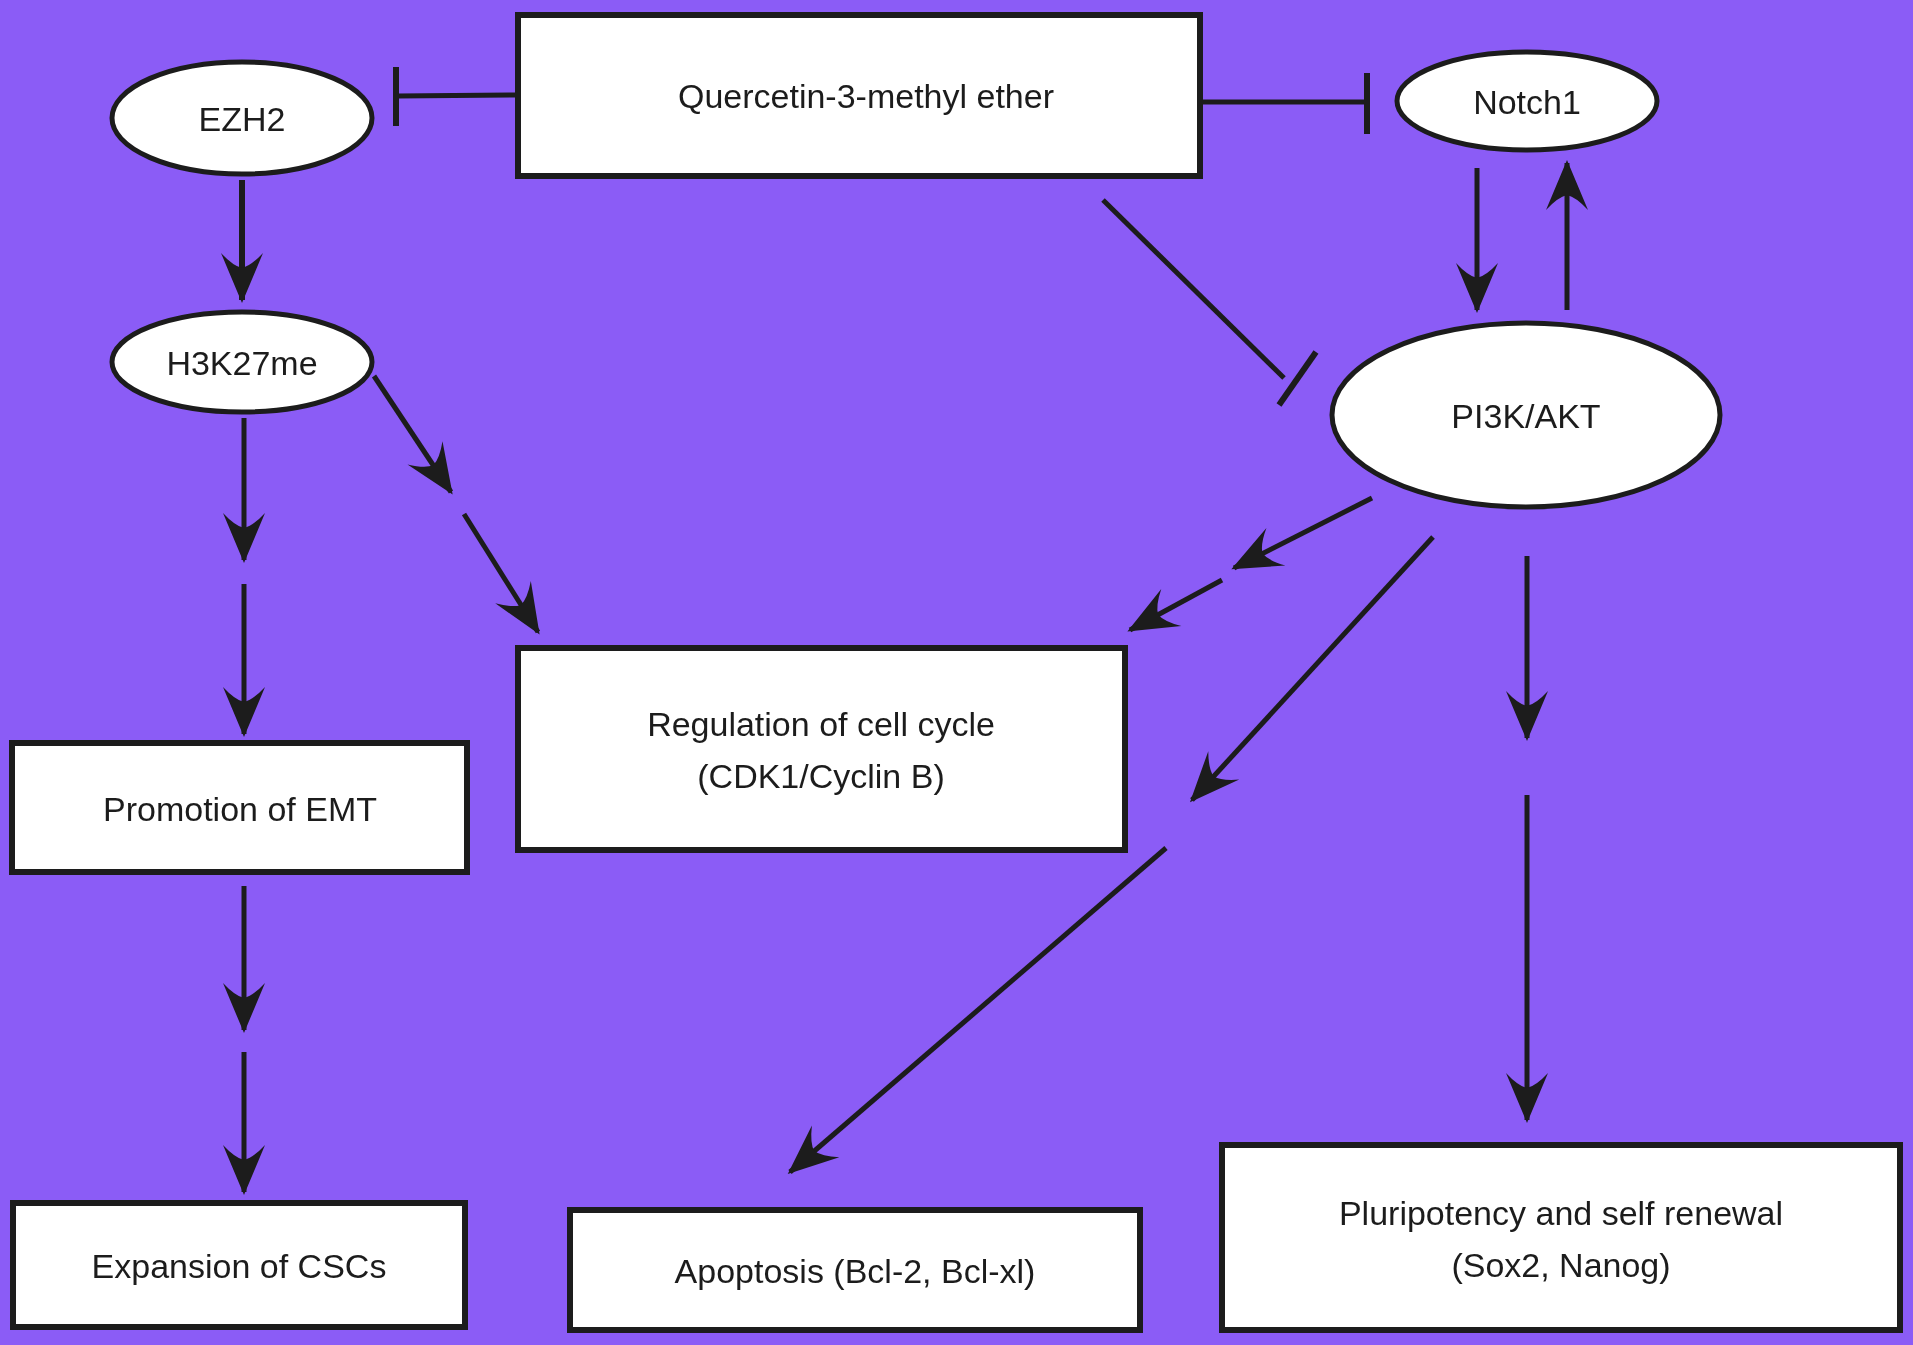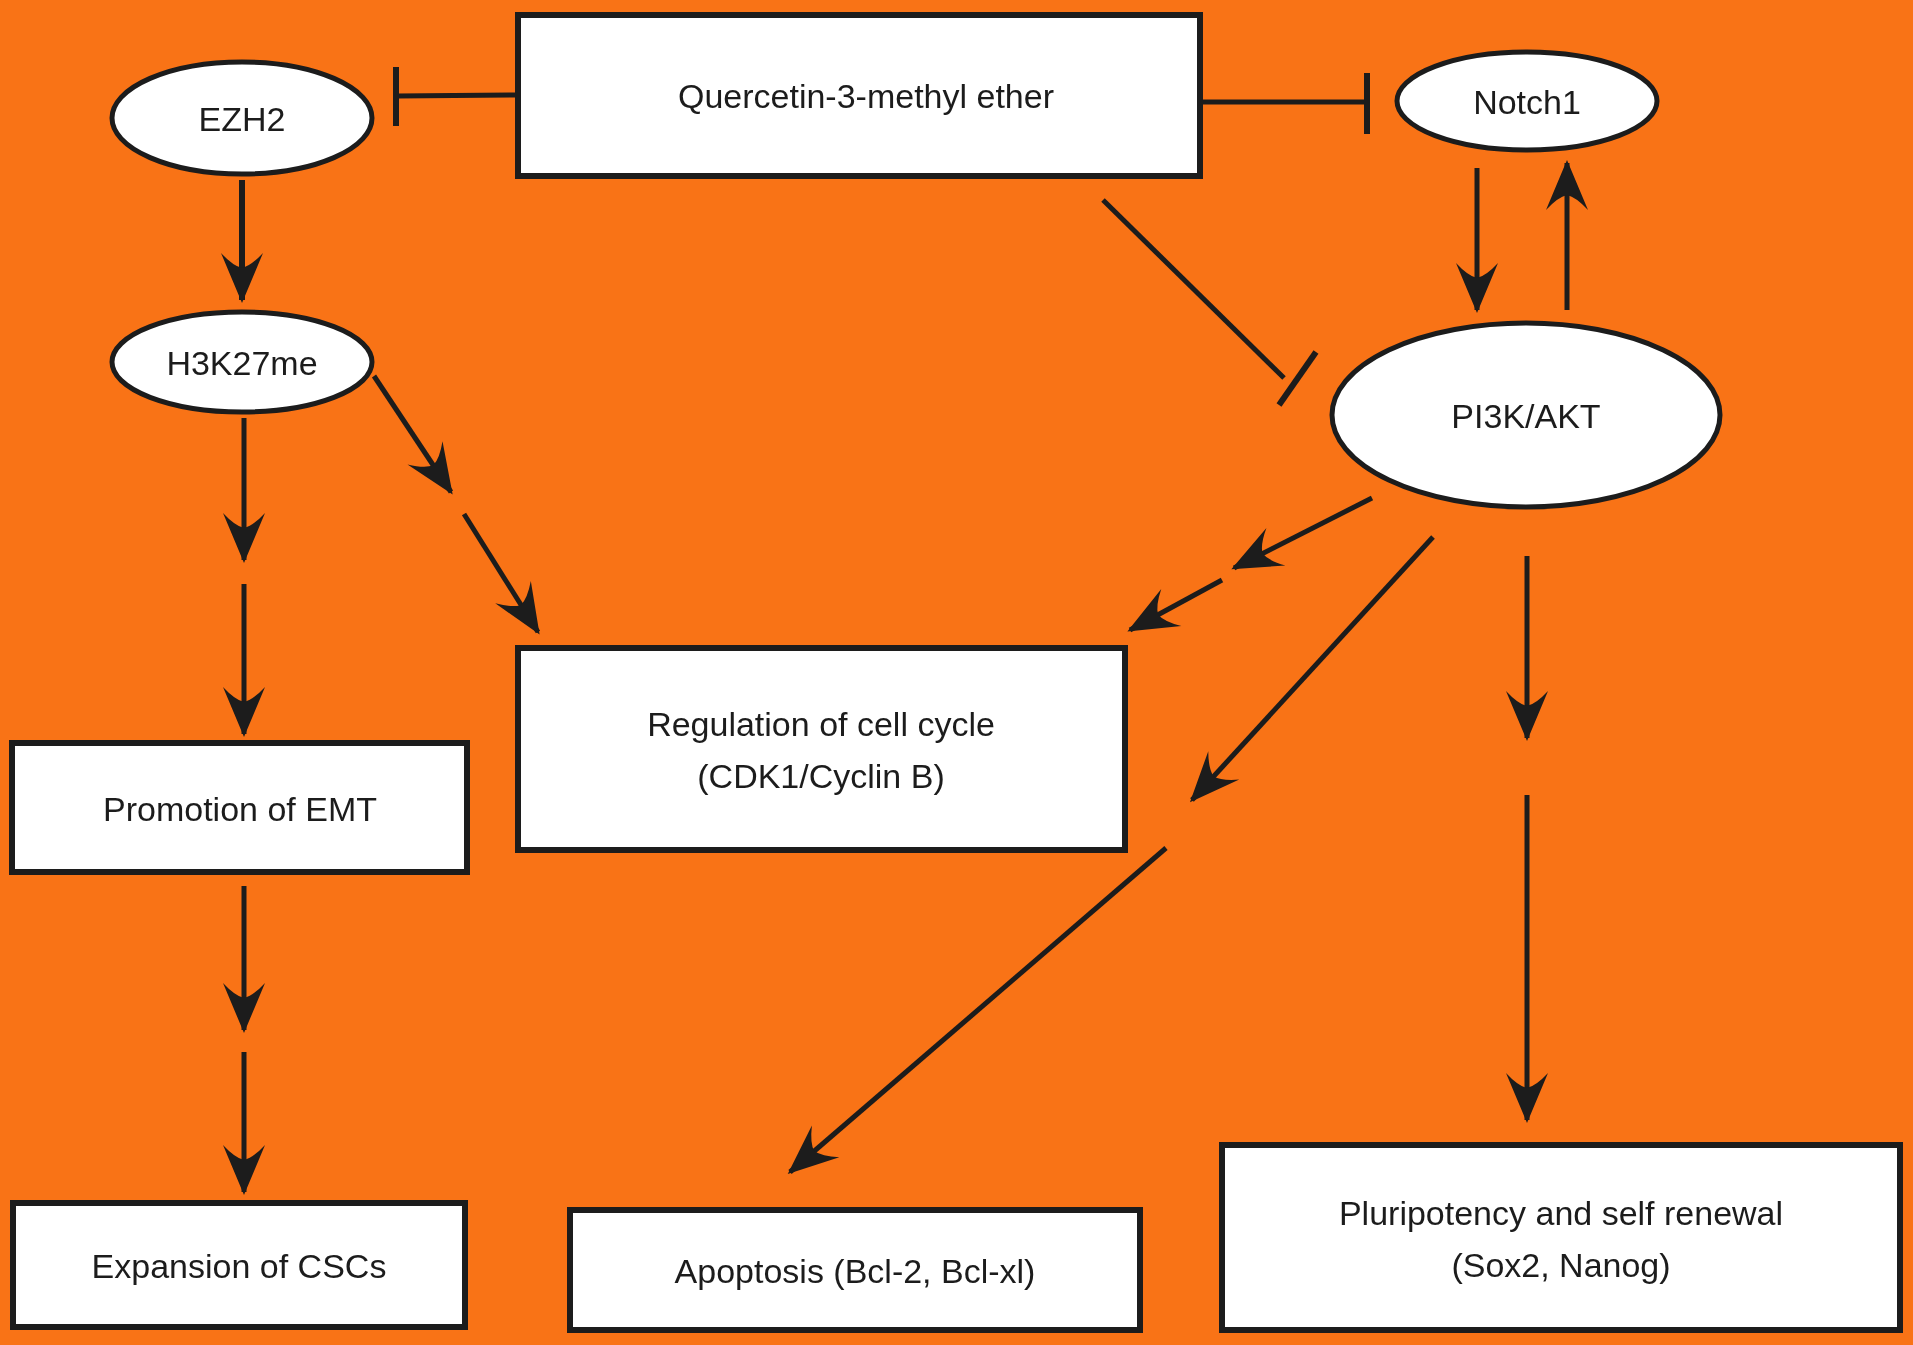--- a/index.html
+++ b/index.html
@@ -4,21 +4,21 @@
 <style>
   html, body {
     margin: 0;
     padding: 0;
     background: #ffffff;
   }
   #stage {
     position: relative;
     width: 1913px;
     height: 1345px;
-    background: #f97316;
+    background: #8b5cf6;
     font-family: "Liberation Sans", sans-serif;
   }
   svg { display: block; }
   .node-shape {
     fill: #ffffff;
     stroke: #1c1c1c;
   }
   .node-ellipse { stroke-width: 5; }
   .node-rect   { stroke-width: 6; }
   .node-label {

